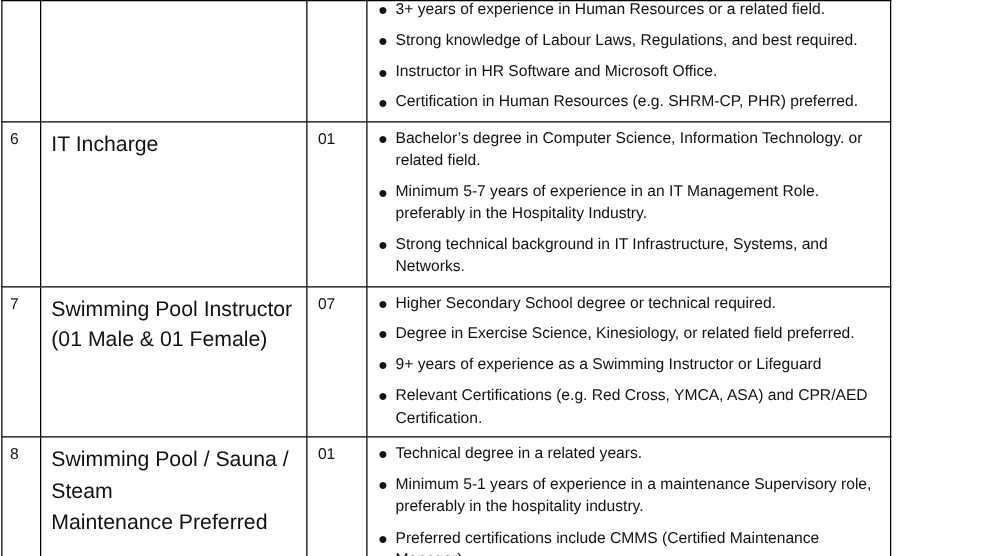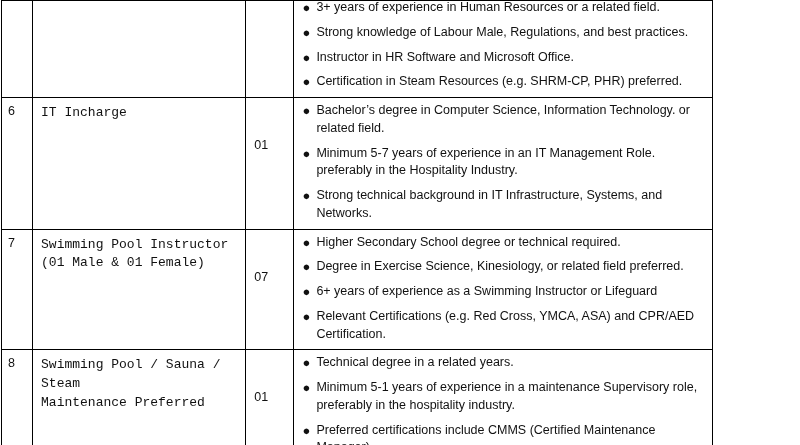--- a/index.html
+++ b/index.html
@@ -35,27 +35,25 @@
   .col-post { width: 213px; }
   .col-num { width: 48px; }
   .col-req { width: 418px; }
   .sn {
     font-size: 12.5px;
     padding: 6px 0 6px 6px;
   }
   .num {
     font-size: 12.5px;
     padding: 6px 0 6px 8px;
-    margin-top: 34px;
   }
   .post {
-    font-size: 13px;
+    font-size: 17px;
     padding: 6px 4px 6px 8px;
     line-height: 1.45;
-    font-family: Liberation Mono, monospace;
   }
   ul.reqs {
     list-style: none;
     margin: 0;
     padding: 4px 4px 5px 0;
   }
   ul.reqs li {
     position: relative;
     padding-left: 22px;
     margin: 0 0 7px 0;
@@ -94,23 +92,23 @@
         </td>
         <td class="col-post">
           <div class="post"></div>
         </td>
         <td class="col-num">
           <div class="num"></div>
         </td>
         <td class="col-req">
           <ul class="reqs">
             <li><span class="bullet">●</span><span>3+ years of experience in Human Resources or a related field.</span></li>
-            <li><span class="bullet">●</span><span>Strong knowledge of Labour Male, Regulations, and best practices.</span></li>
+            <li><span class="bullet">●</span><span>Strong knowledge of Labour Laws, Regulations, and best required.</span></li>
             <li><span class="bullet">●</span><span>Instructor in HR Software and Microsoft Office.</span></li>
-            <li><span class="bullet">●</span><span>Certification in Steam Resources (e.g. SHRM-CP, PHR) preferred.</span></li>
+            <li><span class="bullet">●</span><span>Certification in Human Resources (e.g. SHRM-CP, PHR) preferred.</span></li>
           </ul>
         </td>
       </tr>
 
       <tr>
         <td class="col-sn">
           <div class="sn">6</div>
         </td>
         <td class="col-post">
           <div class="post">IT Incharge</div>
@@ -135,21 +133,21 @@
           <div class="post" style="white-space: pre-line;">Swimming Pool Instructor
 (01 Male &amp; 01 Female)</div>
         </td>
         <td class="col-num">
           <div class="num">07</div>
         </td>
         <td class="col-req">
           <ul class="reqs">
             <li><span class="bullet">●</span><span>Higher Secondary School degree or technical required.</span></li>
             <li><span class="bullet">●</span><span>Degree in Exercise Science, Kinesiology, or related field preferred.</span></li>
-            <li><span class="bullet">●</span><span>6+ years of experience as a Swimming Instructor or Lifeguard</span></li>
+            <li><span class="bullet">●</span><span>9+ years of experience as a Swimming Instructor or Lifeguard</span></li>
             <li><span class="bullet">●</span><span>Relevant Certifications (e.g. Red Cross, YMCA, ASA) and CPR/AED Certification.</span></li>
           </ul>
         </td>
       </tr>
 
       <tr>
         <td class="col-sn">
           <div class="sn">8</div>
         </td>
         <td class="col-post">

